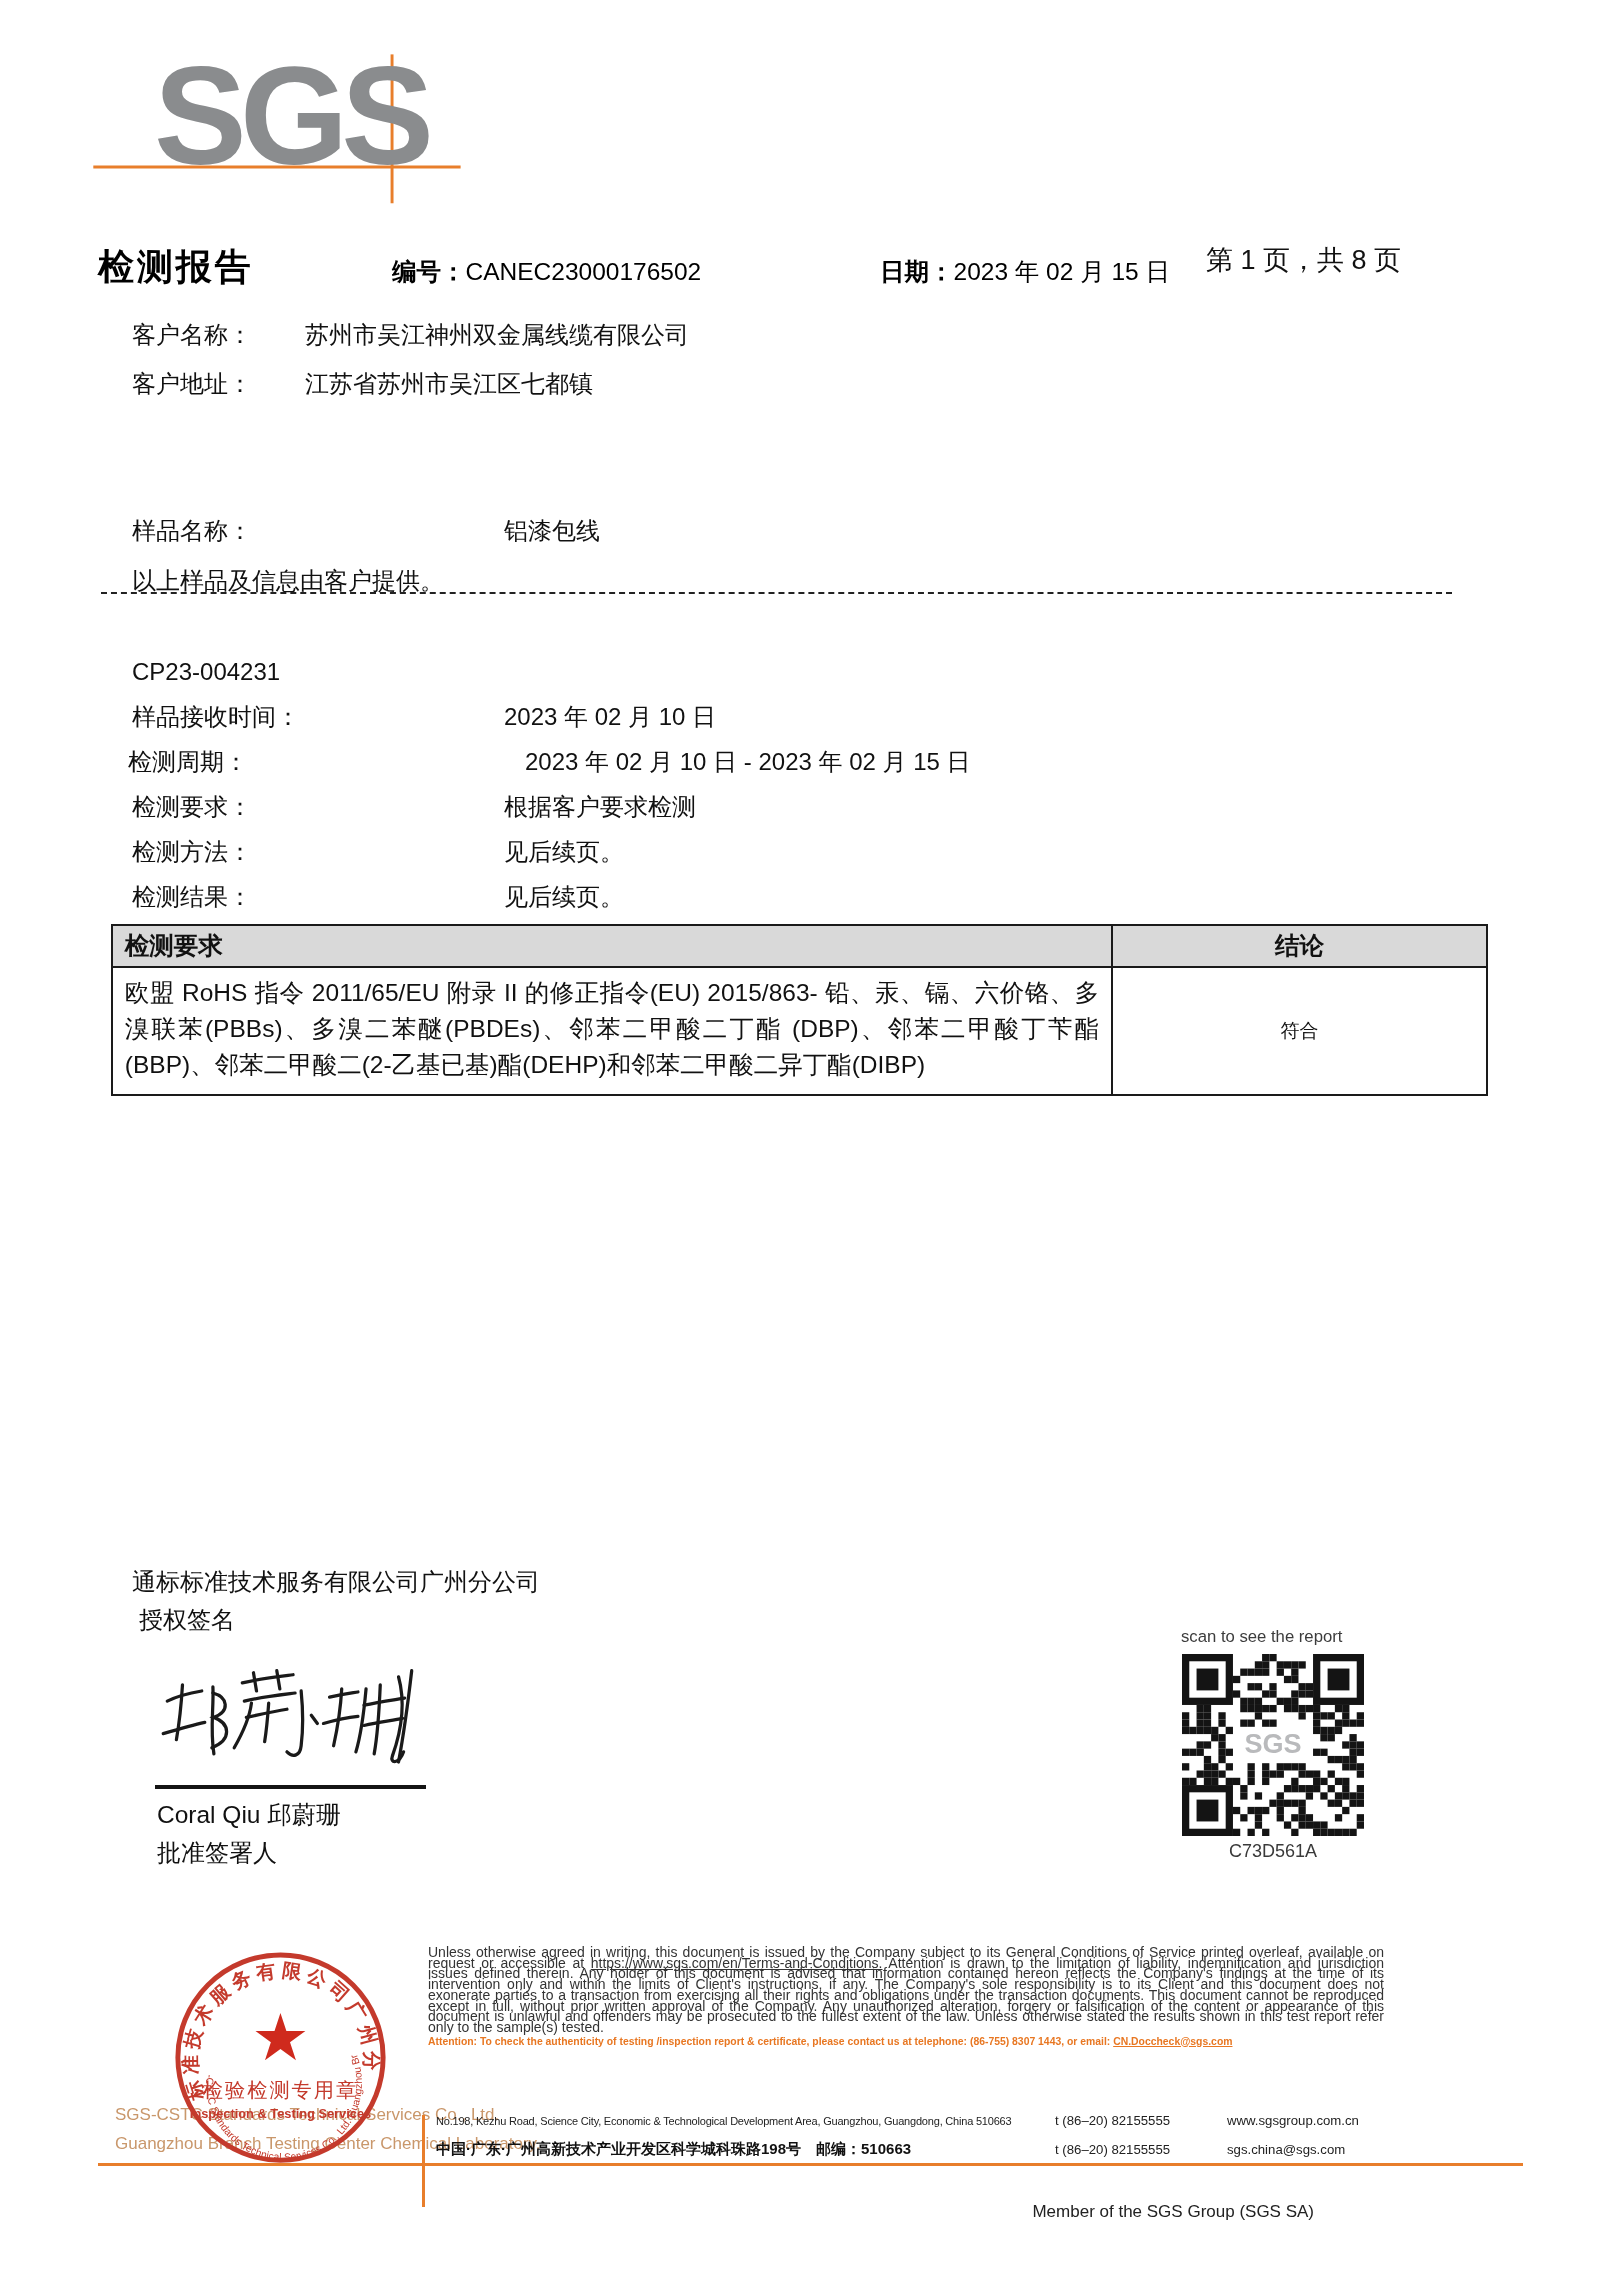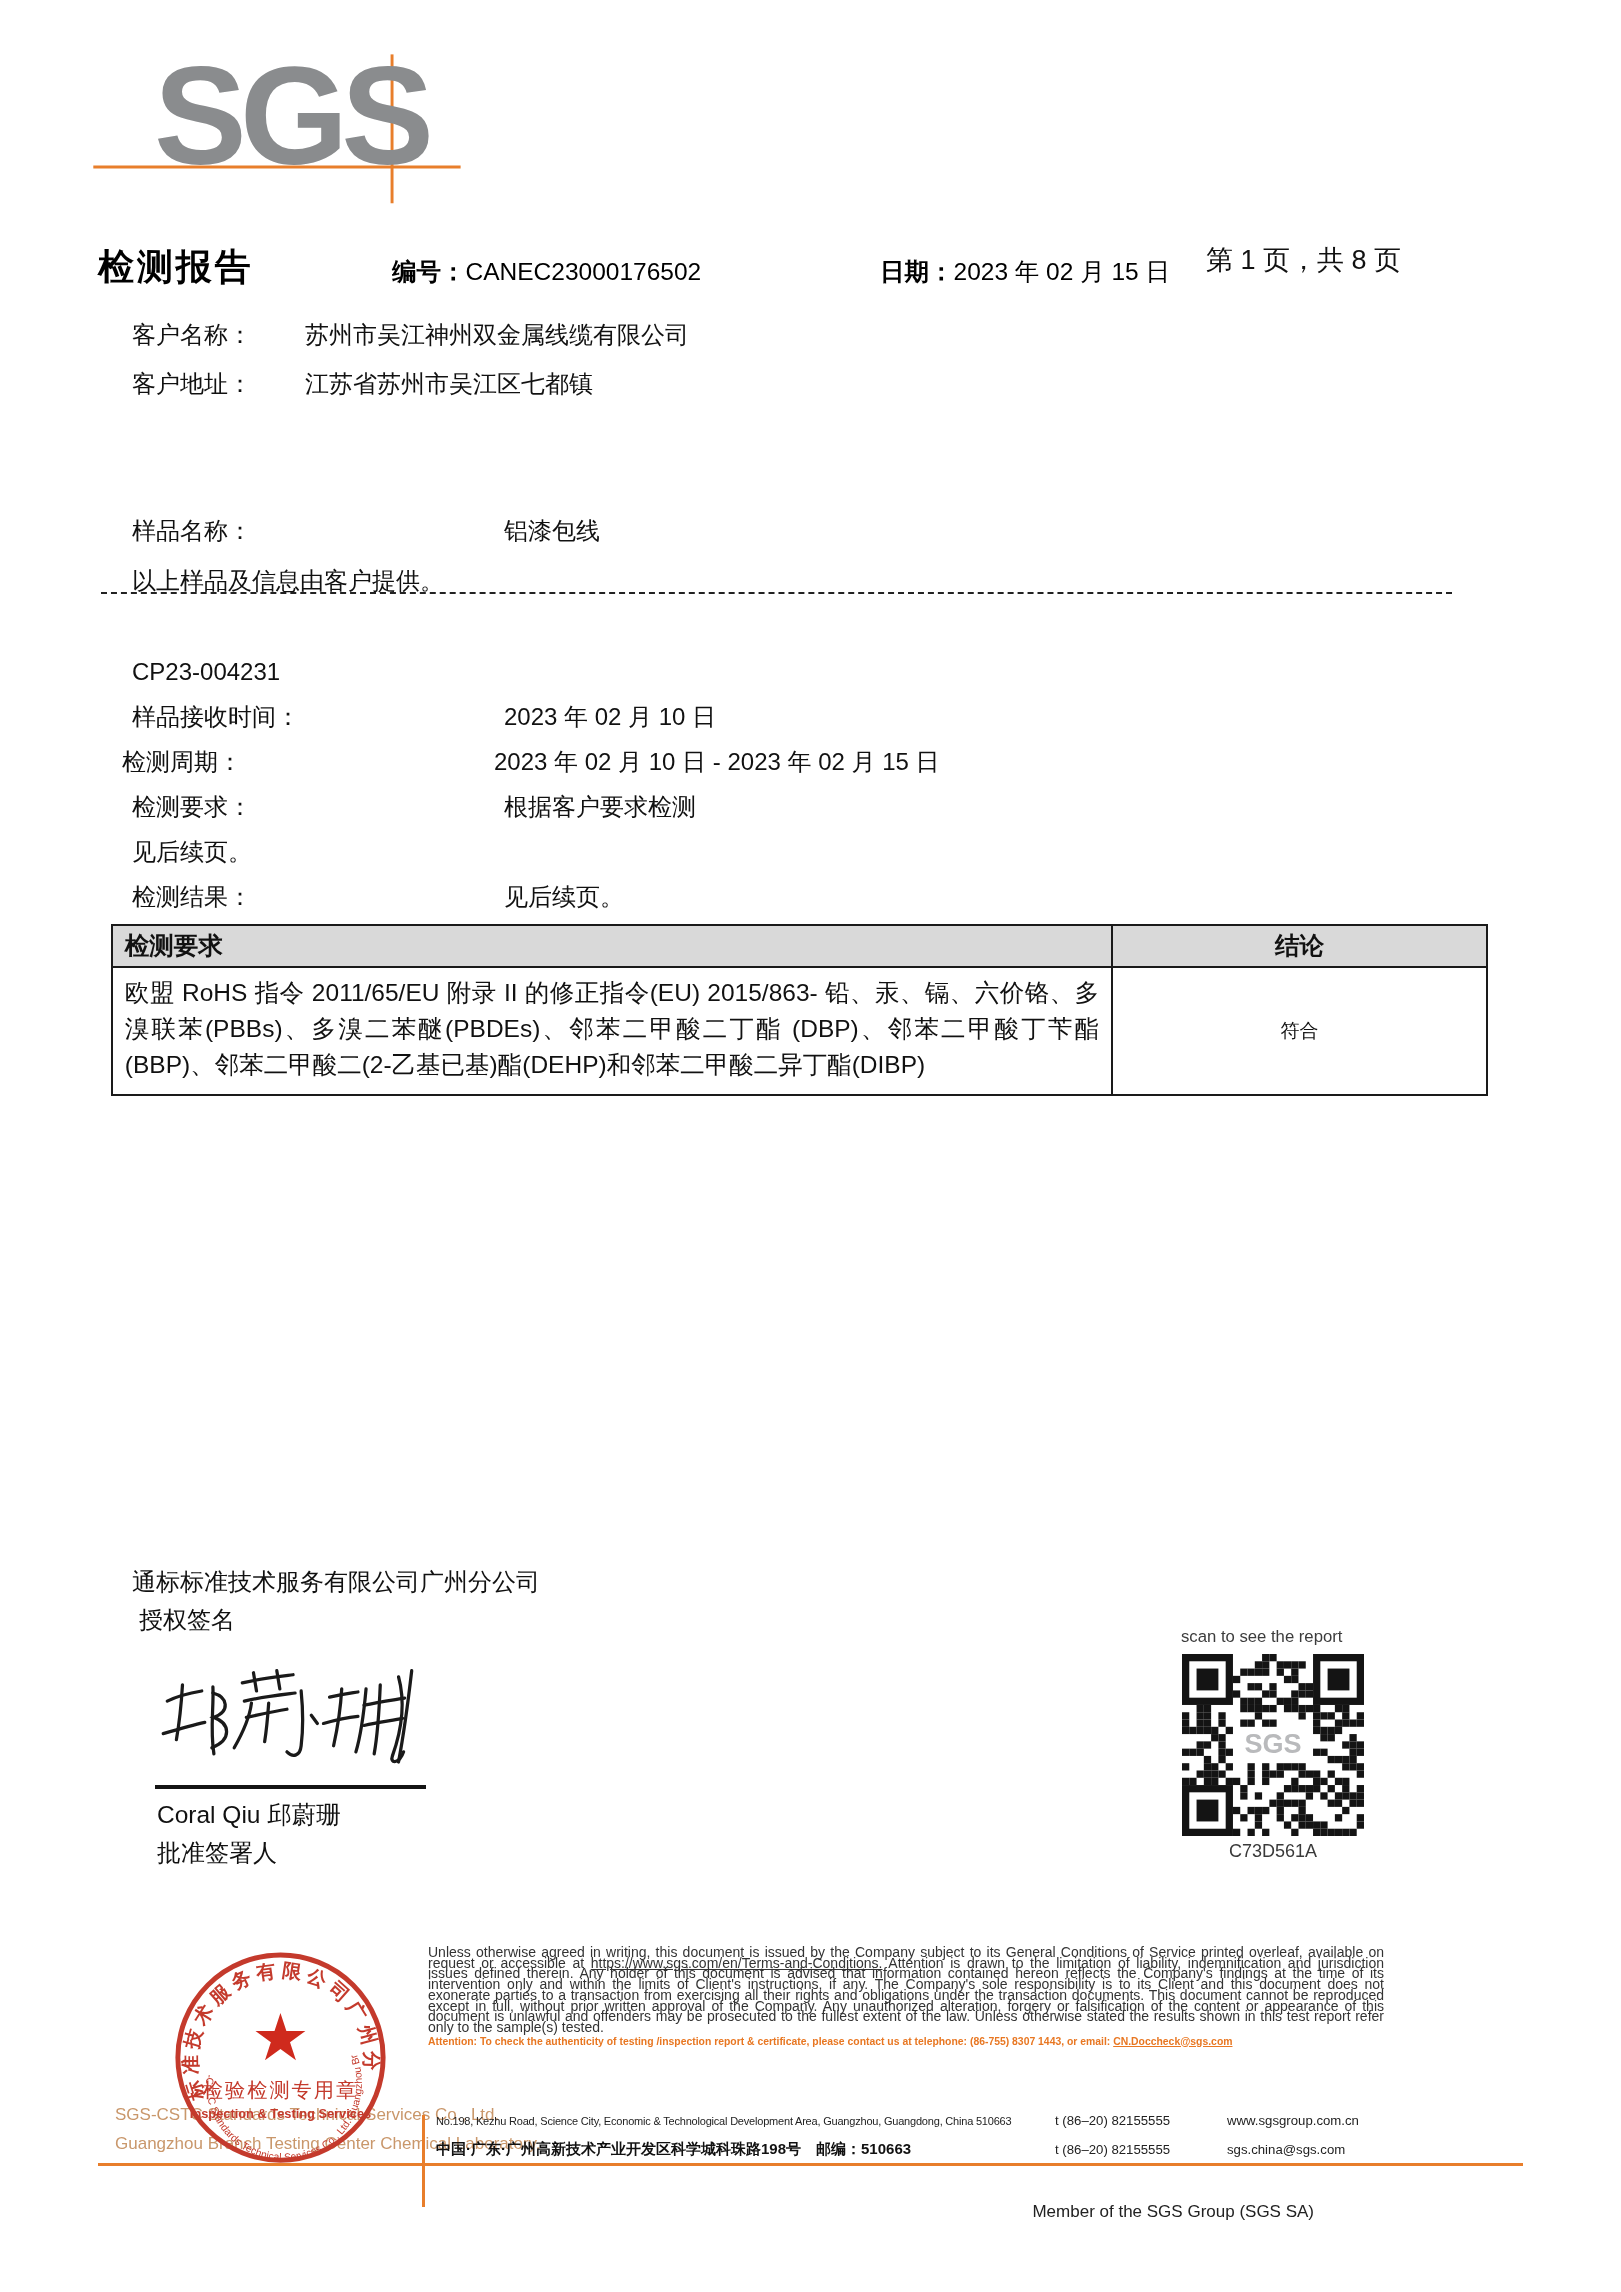--- a/index.html
+++ b/index.html
@@ -105,29 +105,30 @@
   <div class="abs dash-sep"></div>
 
   <div class="abs" style="left:0;top:649px;">
     <div class="kvrow wide" style="position:relative;left:132px;height:45px;line-height:45px;">
       <span>CP23-004231</span>
     </div>
     <div class="kvrow wide" style="position:relative;left:132px;height:45px;line-height:45px;">
       <span class="k">样品接收时间：</span>
       <span>2023 年 02 月 10 日</span>
     </div>
-    <div class="kvrow wide" style="position:relative;left:122px;height:45px;line-height:45px;">
+    <div class="kvrow wide" style="position:relative;left:128px;height:45px;line-height:45px;gap:25px;">
       <span class="k">检测周期：</span>
       <span>2023 年 02 月 10 日 - 2023 年 02 月 15 日</span>
     </div>
     <div class="kvrow wide" style="position:relative;left:132px;height:45px;line-height:45px;">
       <span class="k">检测要求：</span>
       <span>根据客户要求检测</span>
     </div>
     <div class="kvrow wide" style="position:relative;left:132px;height:45px;line-height:45px;">
+      <span class="k">检测方法：</span>
       <span>见后续页。</span>
     </div>
     <div class="kvrow wide" style="position:relative;left:132px;height:45px;line-height:45px;">
       <span class="k">检测结果：</span>
       <span>见后续页。</span>
     </div>
   </div>
 
   <div class="abs rtable">
     <div class="tr thead">

